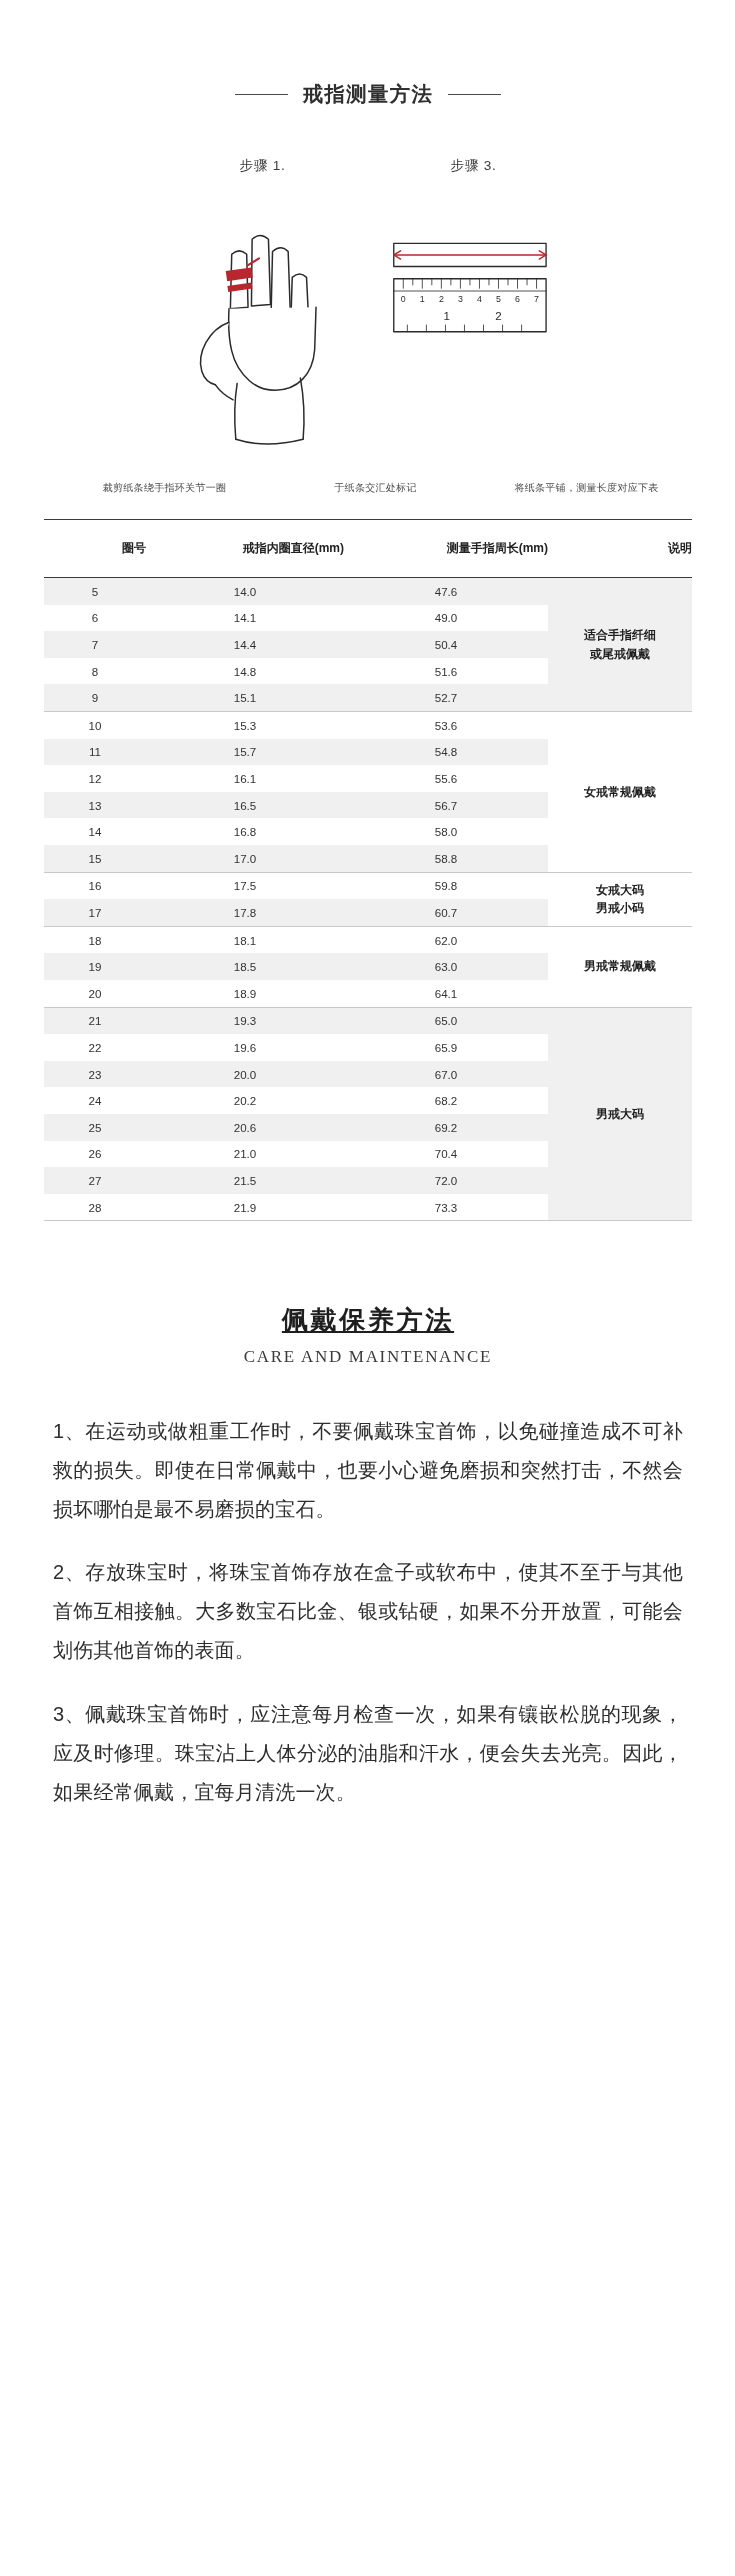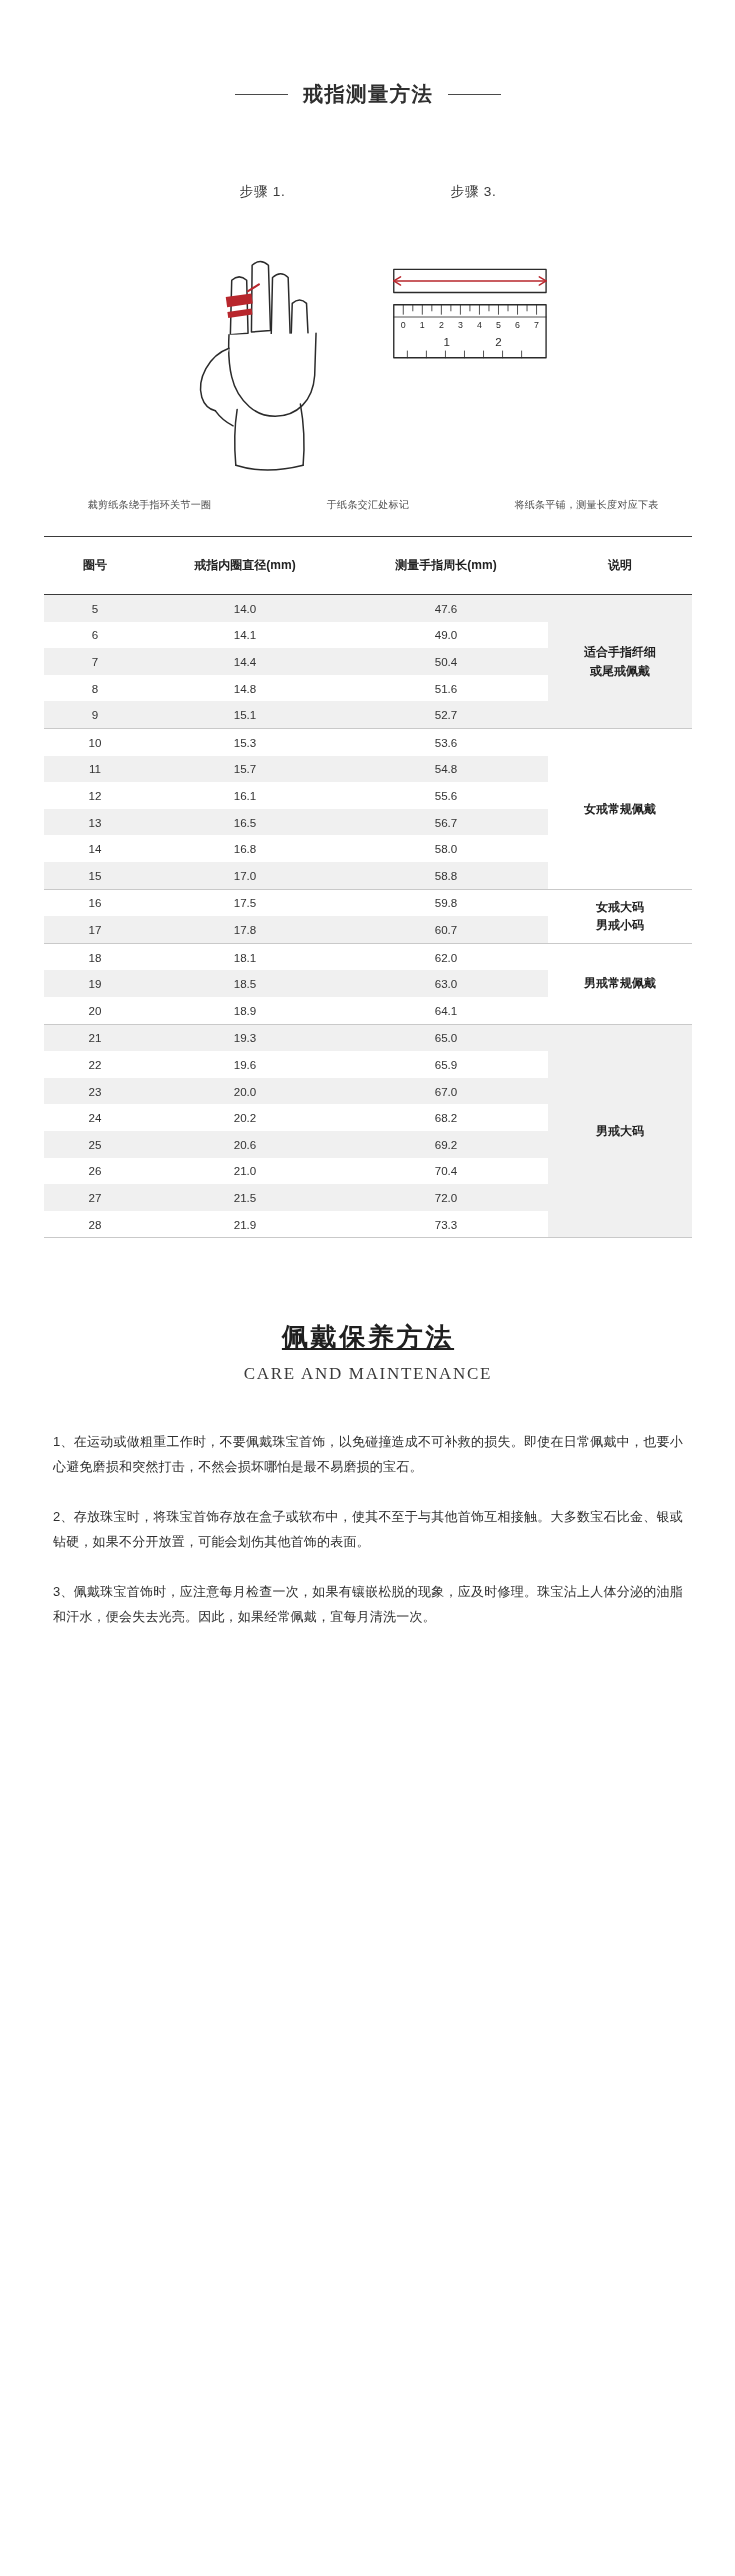--- a/index.html
+++ b/index.html
@@ -39,21 +39,21 @@
     letter-spacing: 1.4px;
     color: #2f2f2f;
     font-weight: 600;
     white-space: nowrap;
   }
 
   
   .steps {
     display: flex;
     justify-content: center;
-    margin-top: 75px;
+    margin-top: 49px;
     padding: 0 44px;
   }
   .step {
     width: 211px;
     display: flex;
     flex-direction: column;
     align-items: center;
   }
   .step-label {
     font-size: 13.6px;
@@ -70,23 +70,23 @@
   .step-caption {
     font-size: 10px;
     color: #4a4a4a;
     text-align: center;
     letter-spacing: 0.3px;
     margin-top: 2.7px;
     white-space: nowrap;
   }
   .captions {
     display: flex;
-    justify-content: space-between;
+    justify-content: flex-end;
     padding: 0 44px;
-    margin-top: 11px;
+    margin-top: 20px;
   }
   .caption-cell {
     width: 211px;
     text-align: center;
   }
 
   
   .table-wrap {
     margin: 24.5px 44px 0 44px;
   }
@@ -96,21 +96,21 @@
     font-size: 11.6px;
     color: #333;
   }
   table.size-table th {
     font-weight: 700;
     font-size: 12px;
     padding: 20px 0;
     color: #222;
     border-top: 1px solid #3a3a3a;
     border-bottom: 1px solid #3a3a3a;
-    text-align: center;
+    text-align: right;
     white-space: nowrap;
   }
   table.size-table td {
     padding: 6.8px 0;
     text-align: center;
     white-space: nowrap;
   }
   table.size-table td.note {
     font-weight: 700;
     font-size: 12px;
@@ -144,21 +144,21 @@
     font-family: "Liberation Serif", serif;
     font-size: 17px;
     letter-spacing: 1.7px;
     color: #3a3a3a;
   }
   .care-body {
     margin: 45px 53px 0 53px;
     text-align: left;
   }
   .care-p {
-    font-size: 13px;
+    font-size: 20px;
     line-height: 1.95;
     color: #2e2e2e;
     margin-bottom: 24.5px;
     text-align: justify;
     letter-spacing: 0.2px;
   }
 </style>
 </head>
 <body>
 

